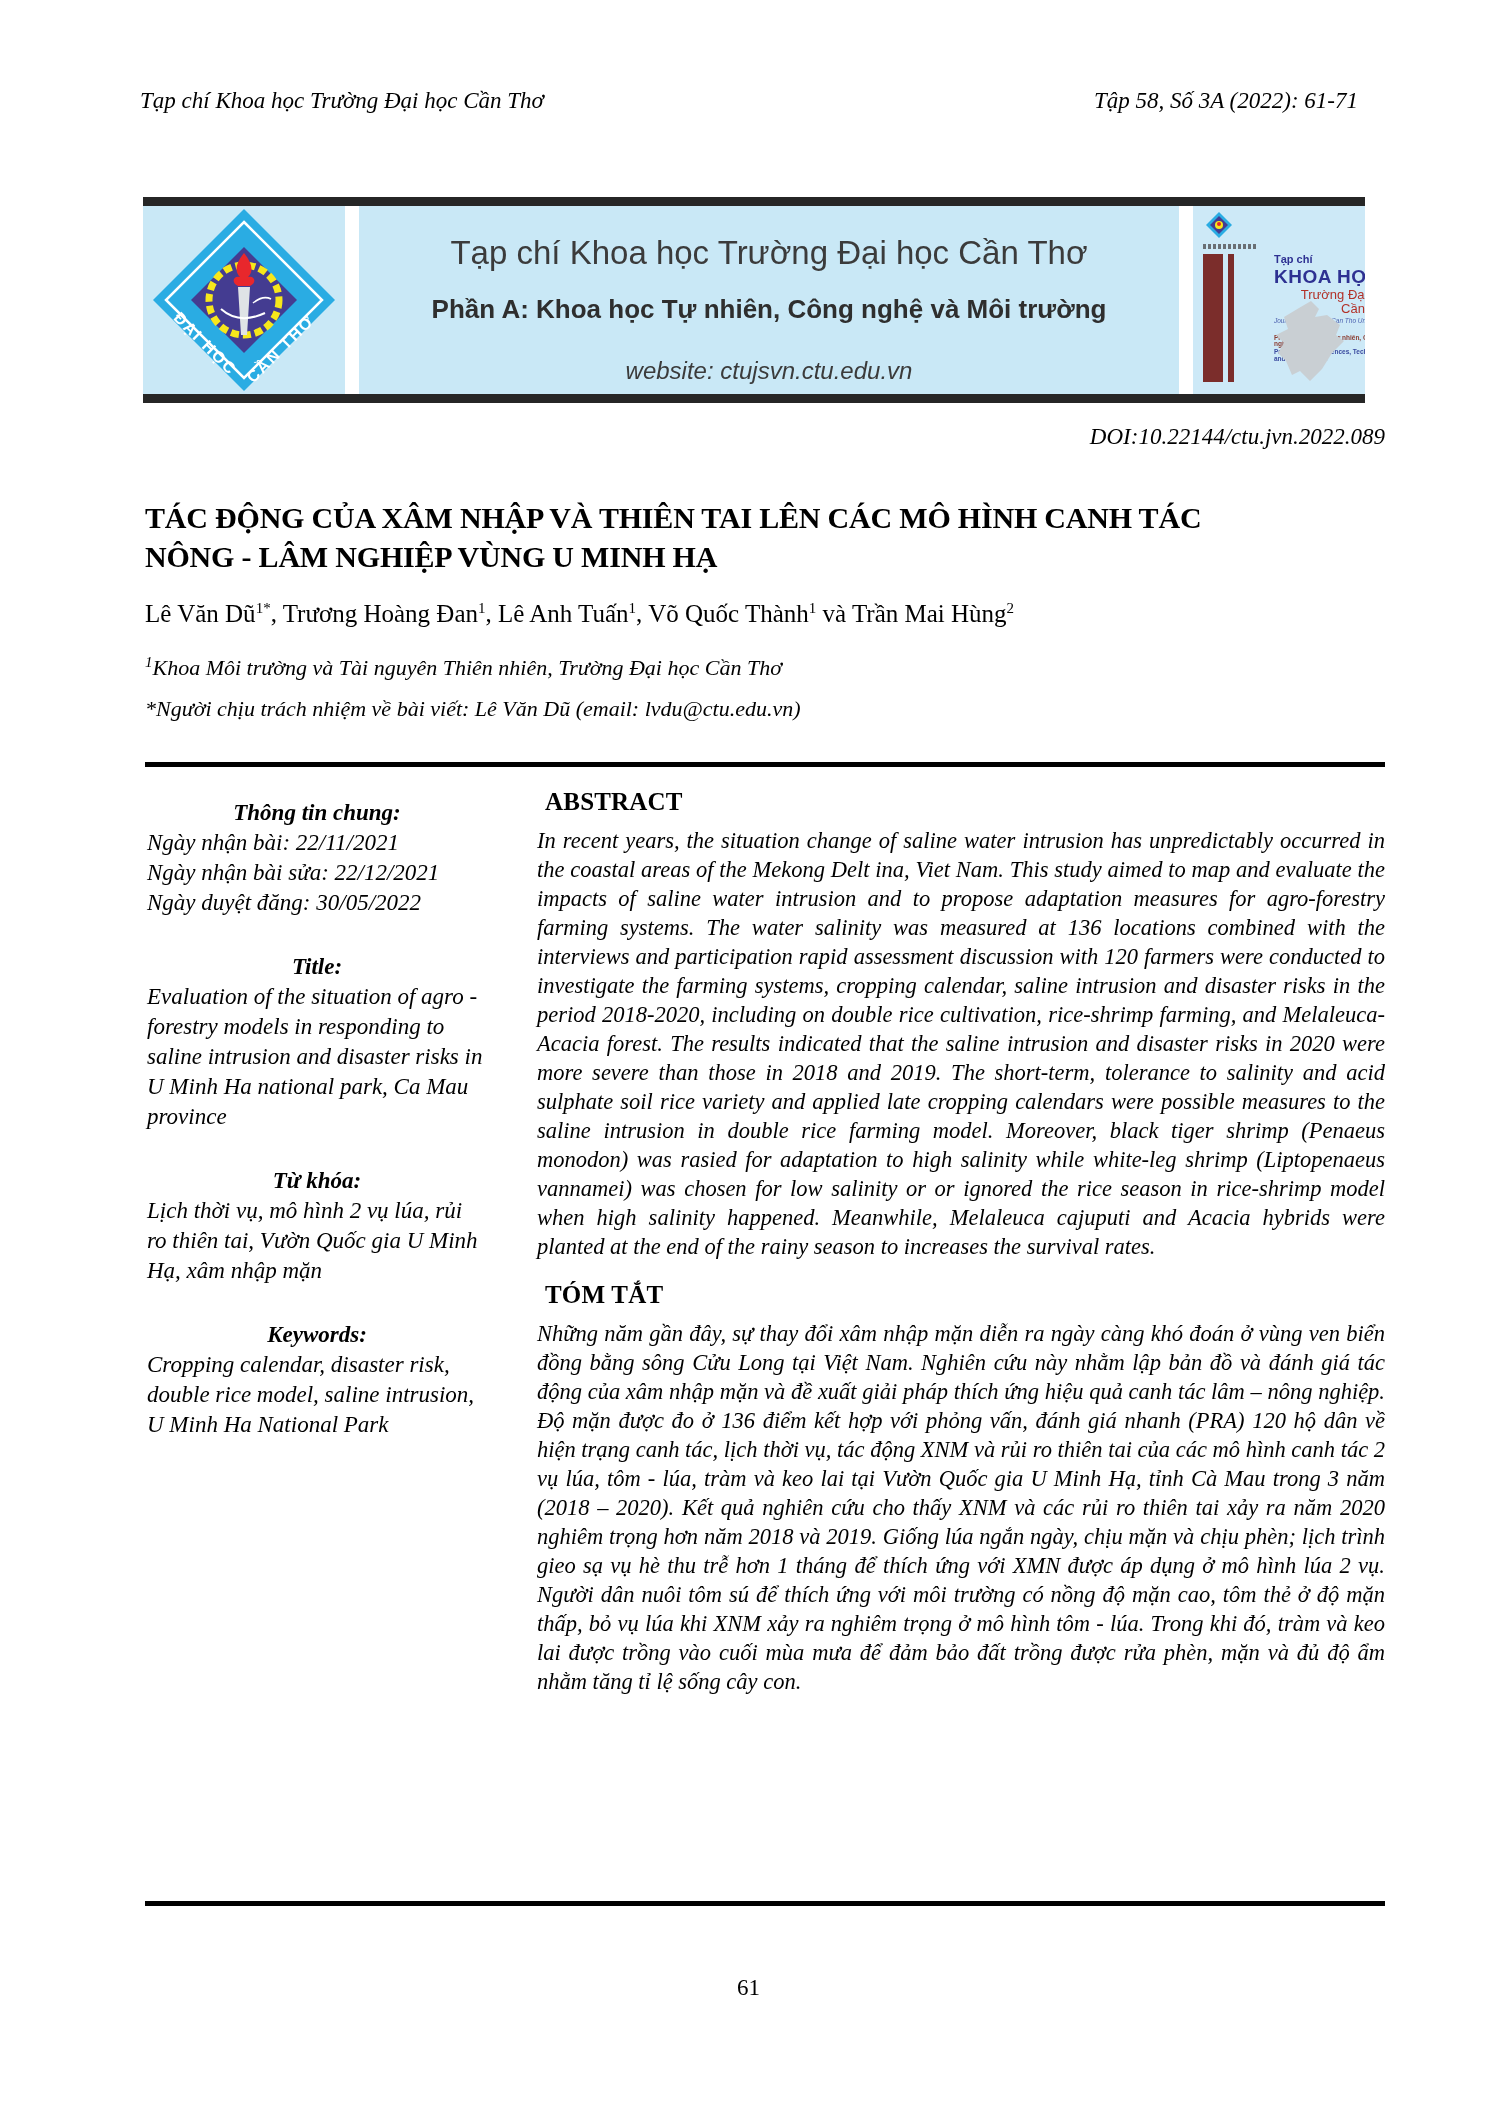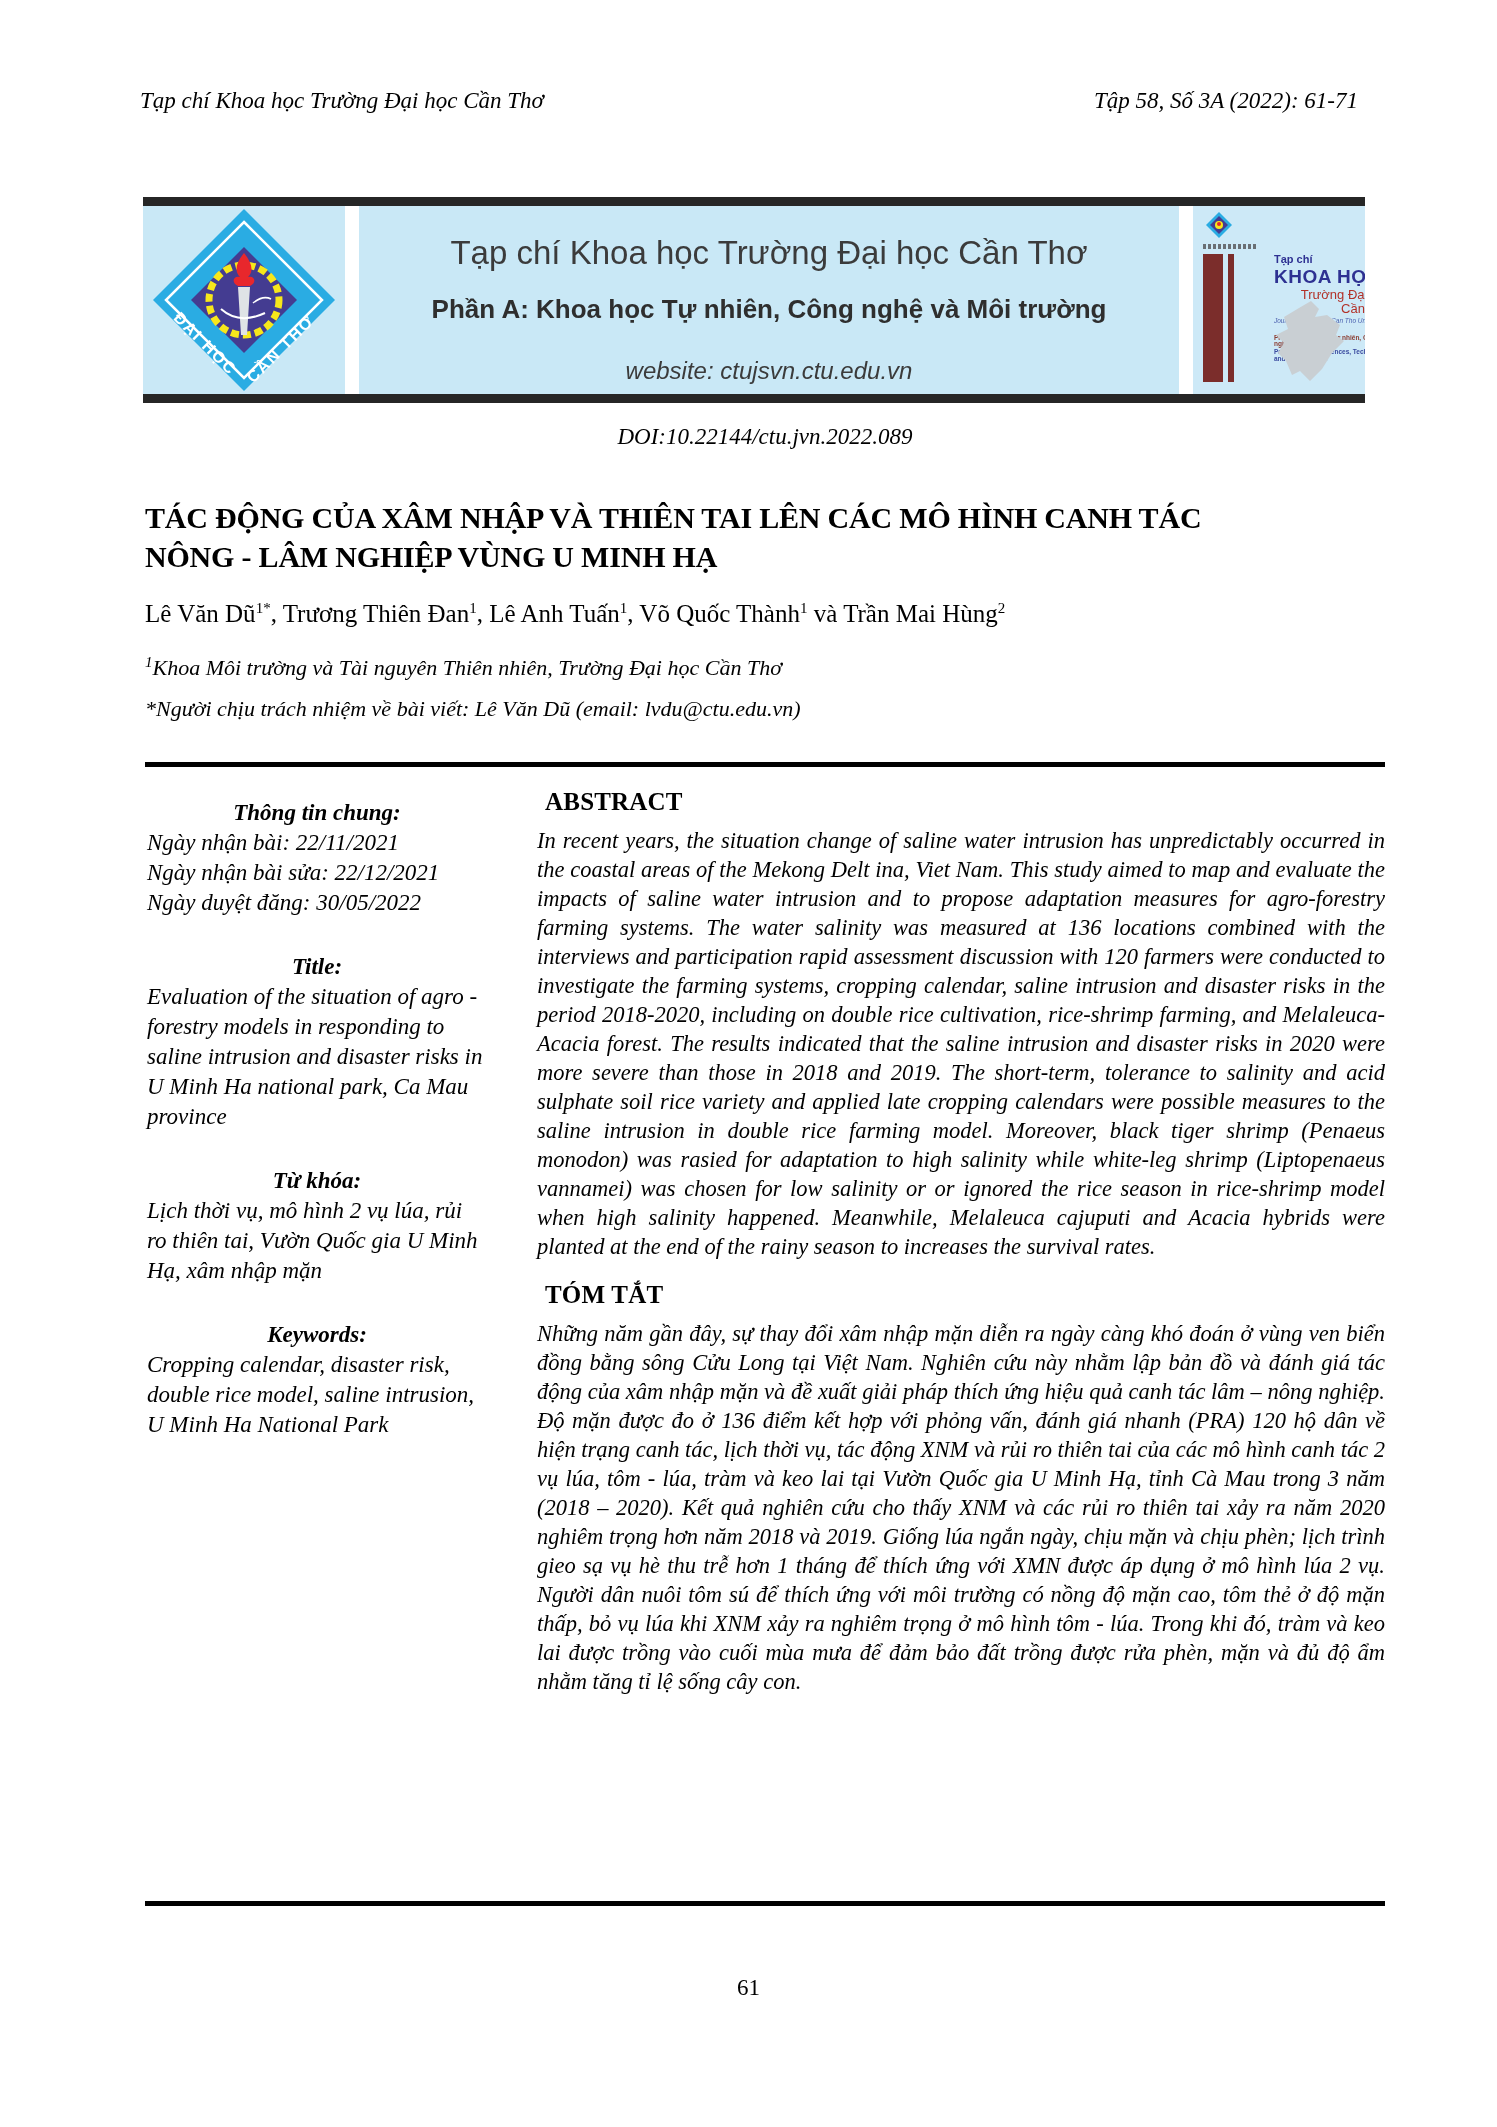--- a/index.html
+++ b/index.html
@@ -37,21 +37,21 @@
   .maroon-bar.thin{left:35px;width:6px;}
   .cover-text{position:absolute;left:60px;top:48px;width:118px;line-height:1.05;margin-left:21px;}
   .cv-tapchi{font-size:11px;font-weight:bold;color:#2e3192;}
   .cv-khoahoc{font-size:19px;font-weight:bold;color:#2e3192;letter-spacing:.5px;margin-top:1px;}
   .cv-truong{font-size:13px;font-weight:normal;color:#b23128;margin-top:2px;text-align:right;}
   .cv-jos{font-size:6.5px;font-style:italic;color:#4a5fae;margin-top:2px;}
   .cv-partvi{font-size:6.5px;font-weight:bold;color:#8a3b2f;margin-top:10px;}
   .cv-parten{font-size:6.5px;font-weight:bold;color:#3a4a9f;margin-top:1px;}
   .cover-map{position:absolute;right:4px;bottom:2px;}
   
-  .doi{position:absolute;left:145px;top:424px;width:1240px;text-align:center;
+  .doi{position:absolute;left:145px;top:424px;width:1240px;text-align:right;
     font-style:italic;font-size:23px;}
   .article-title{position:absolute;left:145px;top:478px;width:1245px;
     font-weight:bold;font-size:30px;line-height:39px;letter-spacing:-0.2px;}
   .authors{position:absolute;left:145px;top:600px;width:1245px;font-size:25px;}
   .authors sup,.aff sup{font-size:15px;}
   .aff-block{position:absolute;left:145px;top:642px;width:1245px;
     font-style:italic;font-size:22px;line-height:41px;}
   .rule{position:absolute;left:145px;width:1240px;height:5px;background:#000;}
   .rule-top{top:762px;}
   .rule-bottom{top:1901px;}
@@ -141,21 +141,21 @@
   </div>
 
   <div class="doi">DOI:10.22144/ctu.jvn.2022.089</div>
 
   <h1 class="article-title">
     <span>TÁC ĐỘNG CỦA XÂM NHẬP VÀ THIÊN TAI LÊN CÁC MÔ HÌNH CANH TÁC</span><br>
     <span>NÔNG - LÂM NGHIỆP VÙNG U MINH HẠ</span>
   </h1>
 
   <div class="authors">
-    <span><span>Lê Văn Dũ</span><sup>1*</sup><span>, </span></span><span><span>Trương Thiên Đan</span><sup>1</sup><span>, </span></span><span><span>Lê Anh Tuấn</span><sup>1</sup><span>, </span></span><span><span>Võ Quốc Thành</span><sup>1</sup><span> và </span></span><span><span>Trần Mai Hùng</span><sup>2</sup></span>
+    <span><span>Lê Văn Dũ</span><sup>1*</sup><span>, </span></span><span><span>Trương Hoàng Đan</span><sup>1</sup><span>, </span></span><span><span>Lê Anh Tuấn</span><sup>1</sup><span>, </span></span><span><span>Võ Quốc Thành</span><sup>1</sup><span> và </span></span><span><span>Trần Mai Hùng</span><sup>2</sup></span>
   </div>
 
   <div class="aff-block">
     <div class="aff"><sup>1</sup><span>Khoa Môi trường và Tài nguyên Thiên nhiên, Trường Đại học Cần Thơ</span></div>
     <div class="aff">*Người chịu trách nhiệm về bài viết: Lê Văn Dũ (email: lvdu@ctu.edu.vn)</div>
   </div>
 
   <div class="rule rule-top"></div>
 
   <div class="left-col">

